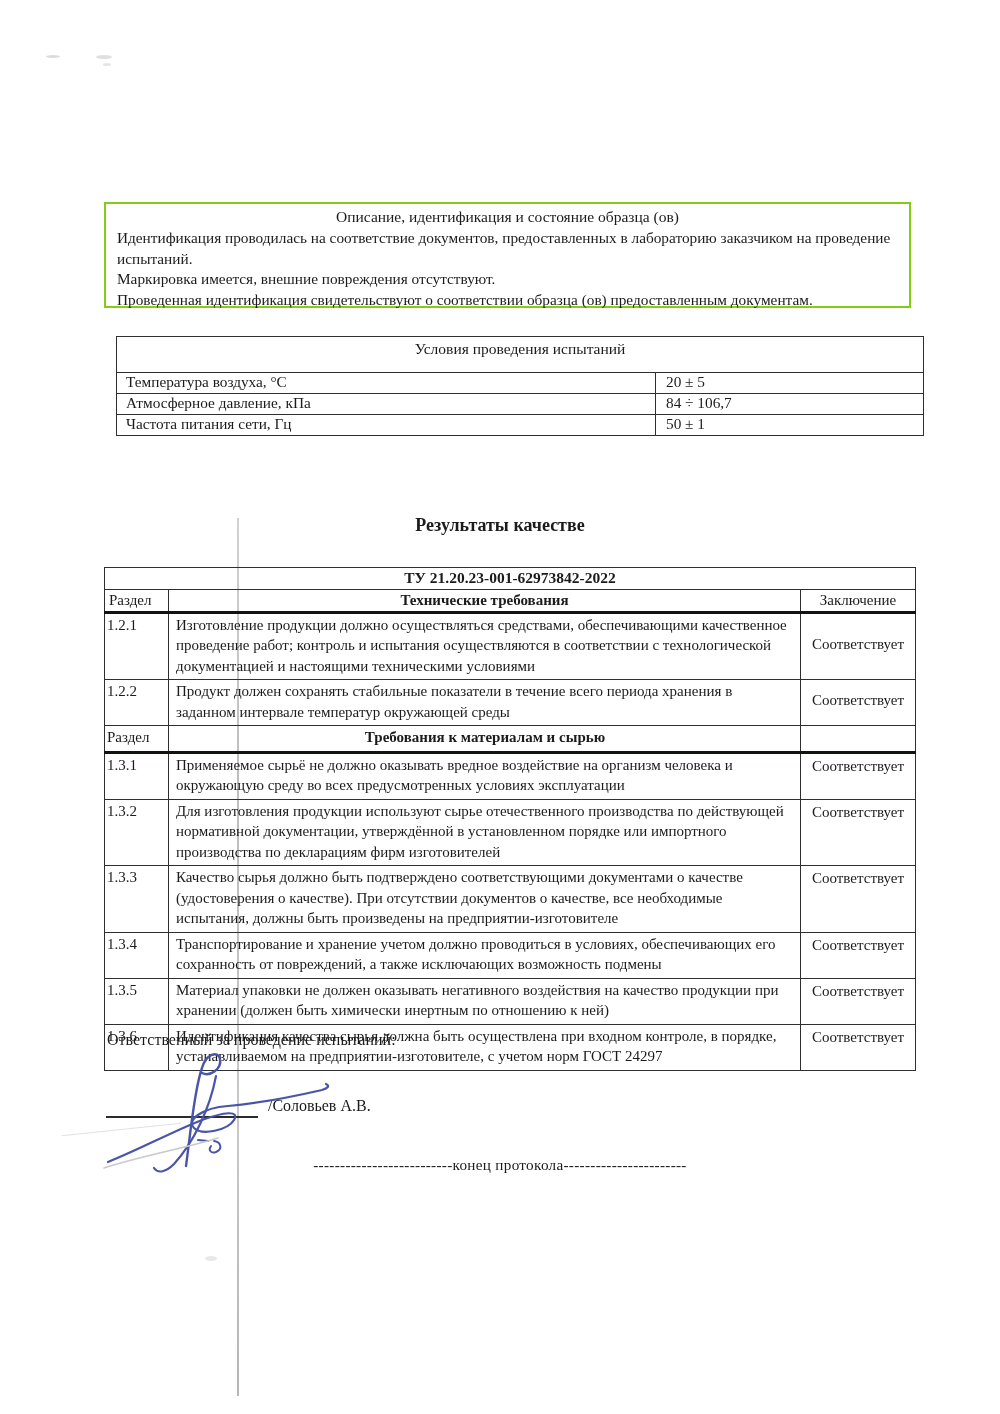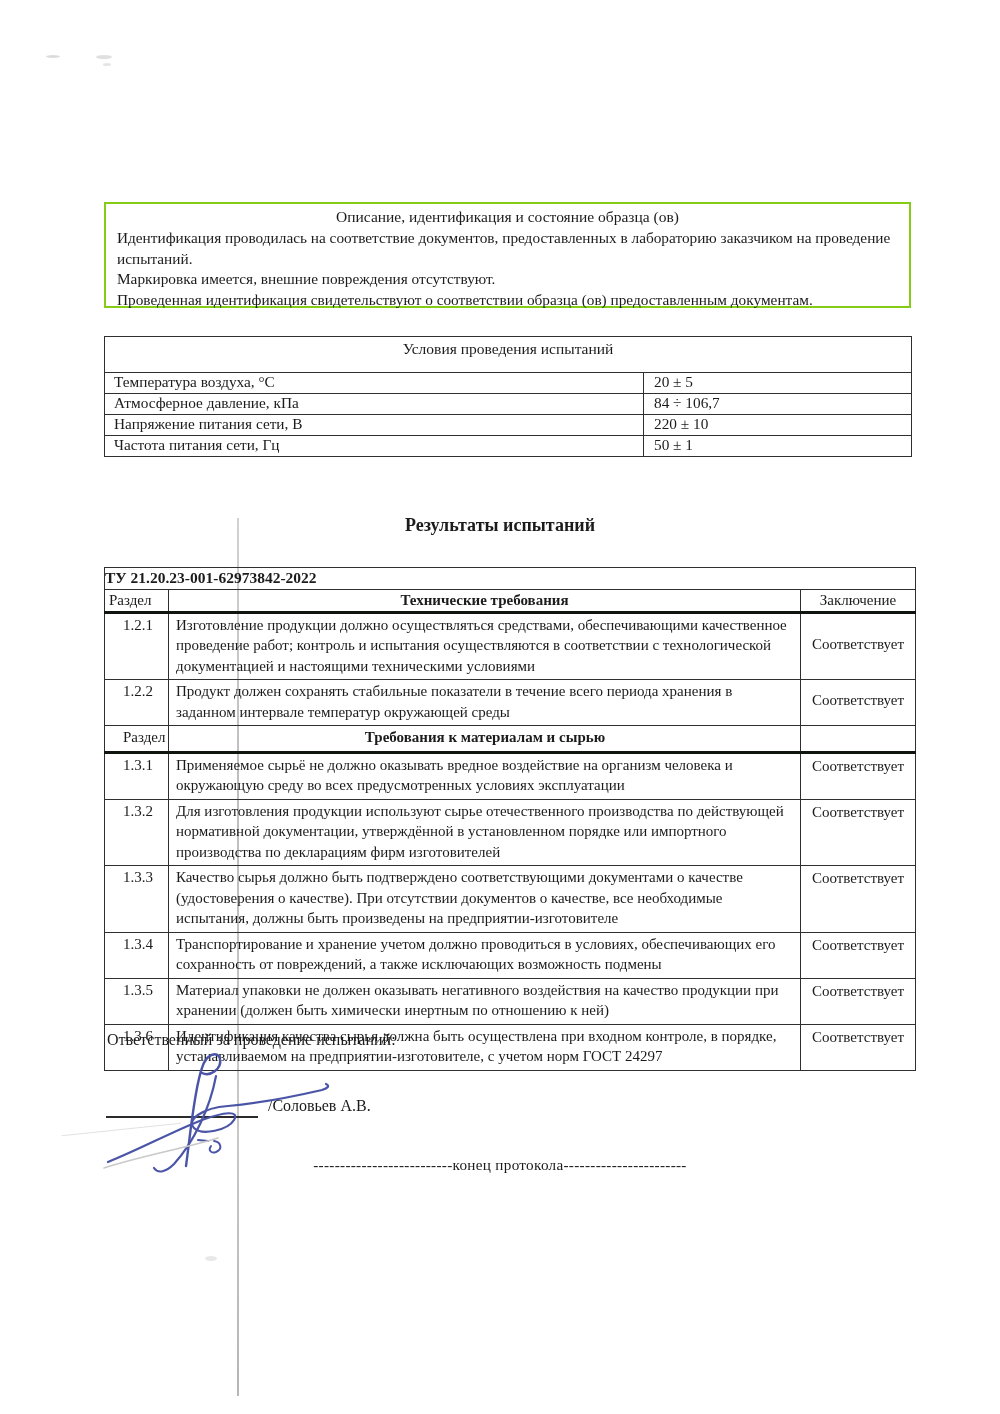--- a/index.html
+++ b/index.html
@@ -27,21 +27,21 @@
   
   .sample-box {
     position:absolute; left:104px; top:202px; width:807px; height:106px;
     border:2px solid #84cc16; padding:2px 11px 0 11px; background:transparent; z-index:1;
   }
   .sample-box .box-title { text-align:center; font-size:15.5px; line-height:22px; }
   .sample-box p { font-size:15.3px; line-height:20.5px; text-align:left; }
 
   
   .cond-table {
-    position:absolute; left:104px; top:336px; width:807px;
+    position:absolute; left:116px; top:336px; width:807px;
     border-collapse:collapse; table-layout:fixed; z-index:1; background:transparent;
   }
   .cond-table col.c1 { width:539px; }
   .cond-table col.c2 { width:268px; }
   .cond-table th, .cond-table td { border:1px solid #2f2f2f; font-weight:normal; }
   .cond-table th.cond-title { height:36px; text-align:center; vertical-align:top; padding-top:3px; font-size:15.5px; }
   .cond-table td { height:21px; font-size:15.3px; vertical-align:middle; }
   .cond-table td.cond-label { padding:0 4px 2px 9px; }
   .cond-table td.cond-value { padding:0 4px 2px 10px; }
 
@@ -54,27 +54,27 @@
   
   .res-table {
     position:absolute; left:104px; top:567px; width:811px;
     border-collapse:collapse; table-layout:fixed; z-index:1; background:transparent;
   }
   .res-table col.r1 { width:64px; }
   .res-table col.r2 { width:632px; }
   .res-table col.r3 { width:115px; }
   .res-table th, .res-table td { border:1px solid #2f2f2f; font-size:15px; line-height:20.5px; }
   .res-table th { font-weight:normal; }
-  .res-table .tu-row th { height:22px; text-align:left; font-weight:bold; font-size:15.5px; vertical-align:middle; }
+  .res-table .tu-row th { height:22px; text-align:center; font-weight:bold; font-size:15.5px; vertical-align:middle; }
   .res-table .cols-row th { height:20px; vertical-align:middle; border-bottom:3px solid #10140f; }
   .res-table .cols-row th.col-razdel { text-align:left; padding-left:4px; }
   .res-table .cols-row th.col-tech   { text-align:center; font-weight:bold; }
   .res-table .cols-row th.col-concl  { text-align:center; }
   .res-table td { vertical-align:top; }
-  .res-table td.cell-code  { padding:1px 2px 2px 18px;margin-left:22px; }
+  .res-table td.cell-code  { padding:1px 2px 2px 2px;margin-left:22px; }
   .res-table td.cell-req   { padding:1px 6px 3px 7px; text-align:left; }
   .res-table td.cell-concl { padding:2px 2px 2px 2px; text-align:center; }
   .res-table tbody tr:nth-child(-n+2) td.cell-concl { vertical-align:middle; padding-bottom:6px; }
   .res-table tr.row-section td { border-bottom:3px solid #10140f; }
   .res-table tr.row-section td.cell-req { font-weight:bold; text-align:center; }
 
   
   .responsible-label { position:absolute; left:107px; top:1031px; font-size:16px; z-index:1; }
   .signature-svg { position:absolute; left:90px; top:1046px; width:250px; height:130px; z-index:2; }
   .signature-line { position:absolute; left:106px; top:1116px; width:152px; height:2px; background:#2b2b2b; z-index:1; }
@@ -115,31 +115,27 @@
     <tbody id="cond-body">
         <tr>
           <td class="cond-label">Температура воздуха, °С</td>
           <td class="cond-value">20 ± 5</td>
         </tr>
         <tr>
           <td class="cond-label">Атмосферное давление, кПа</td>
           <td class="cond-value">84 ÷ 106,7</td>
         </tr>
         <tr>
-          <td class="cond-label">Напряжение питания сети, В</td>
-          <td class="cond-value">220 ± 10</td>
-        </tr>
-        <tr>
           <td class="cond-label">Частота питания сети, Гц</td>
           <td class="cond-value">50 ± 1</td>
         </tr>
       </tbody>
   </table>
 
-  <h2 class="results-heading">Результаты испытаний</h2>
+  <h2 class="results-heading">Результаты качестве</h2>
 
   <table class="res-table">
     <colgroup>
         <col class="r1">
         <col class="r2">
         <col class="r3">
       </colgroup>
     <thead>
       <tr class="tu-row">
         <th colspan="3">ТУ 21.20.23-001-62973842-2022</th>

